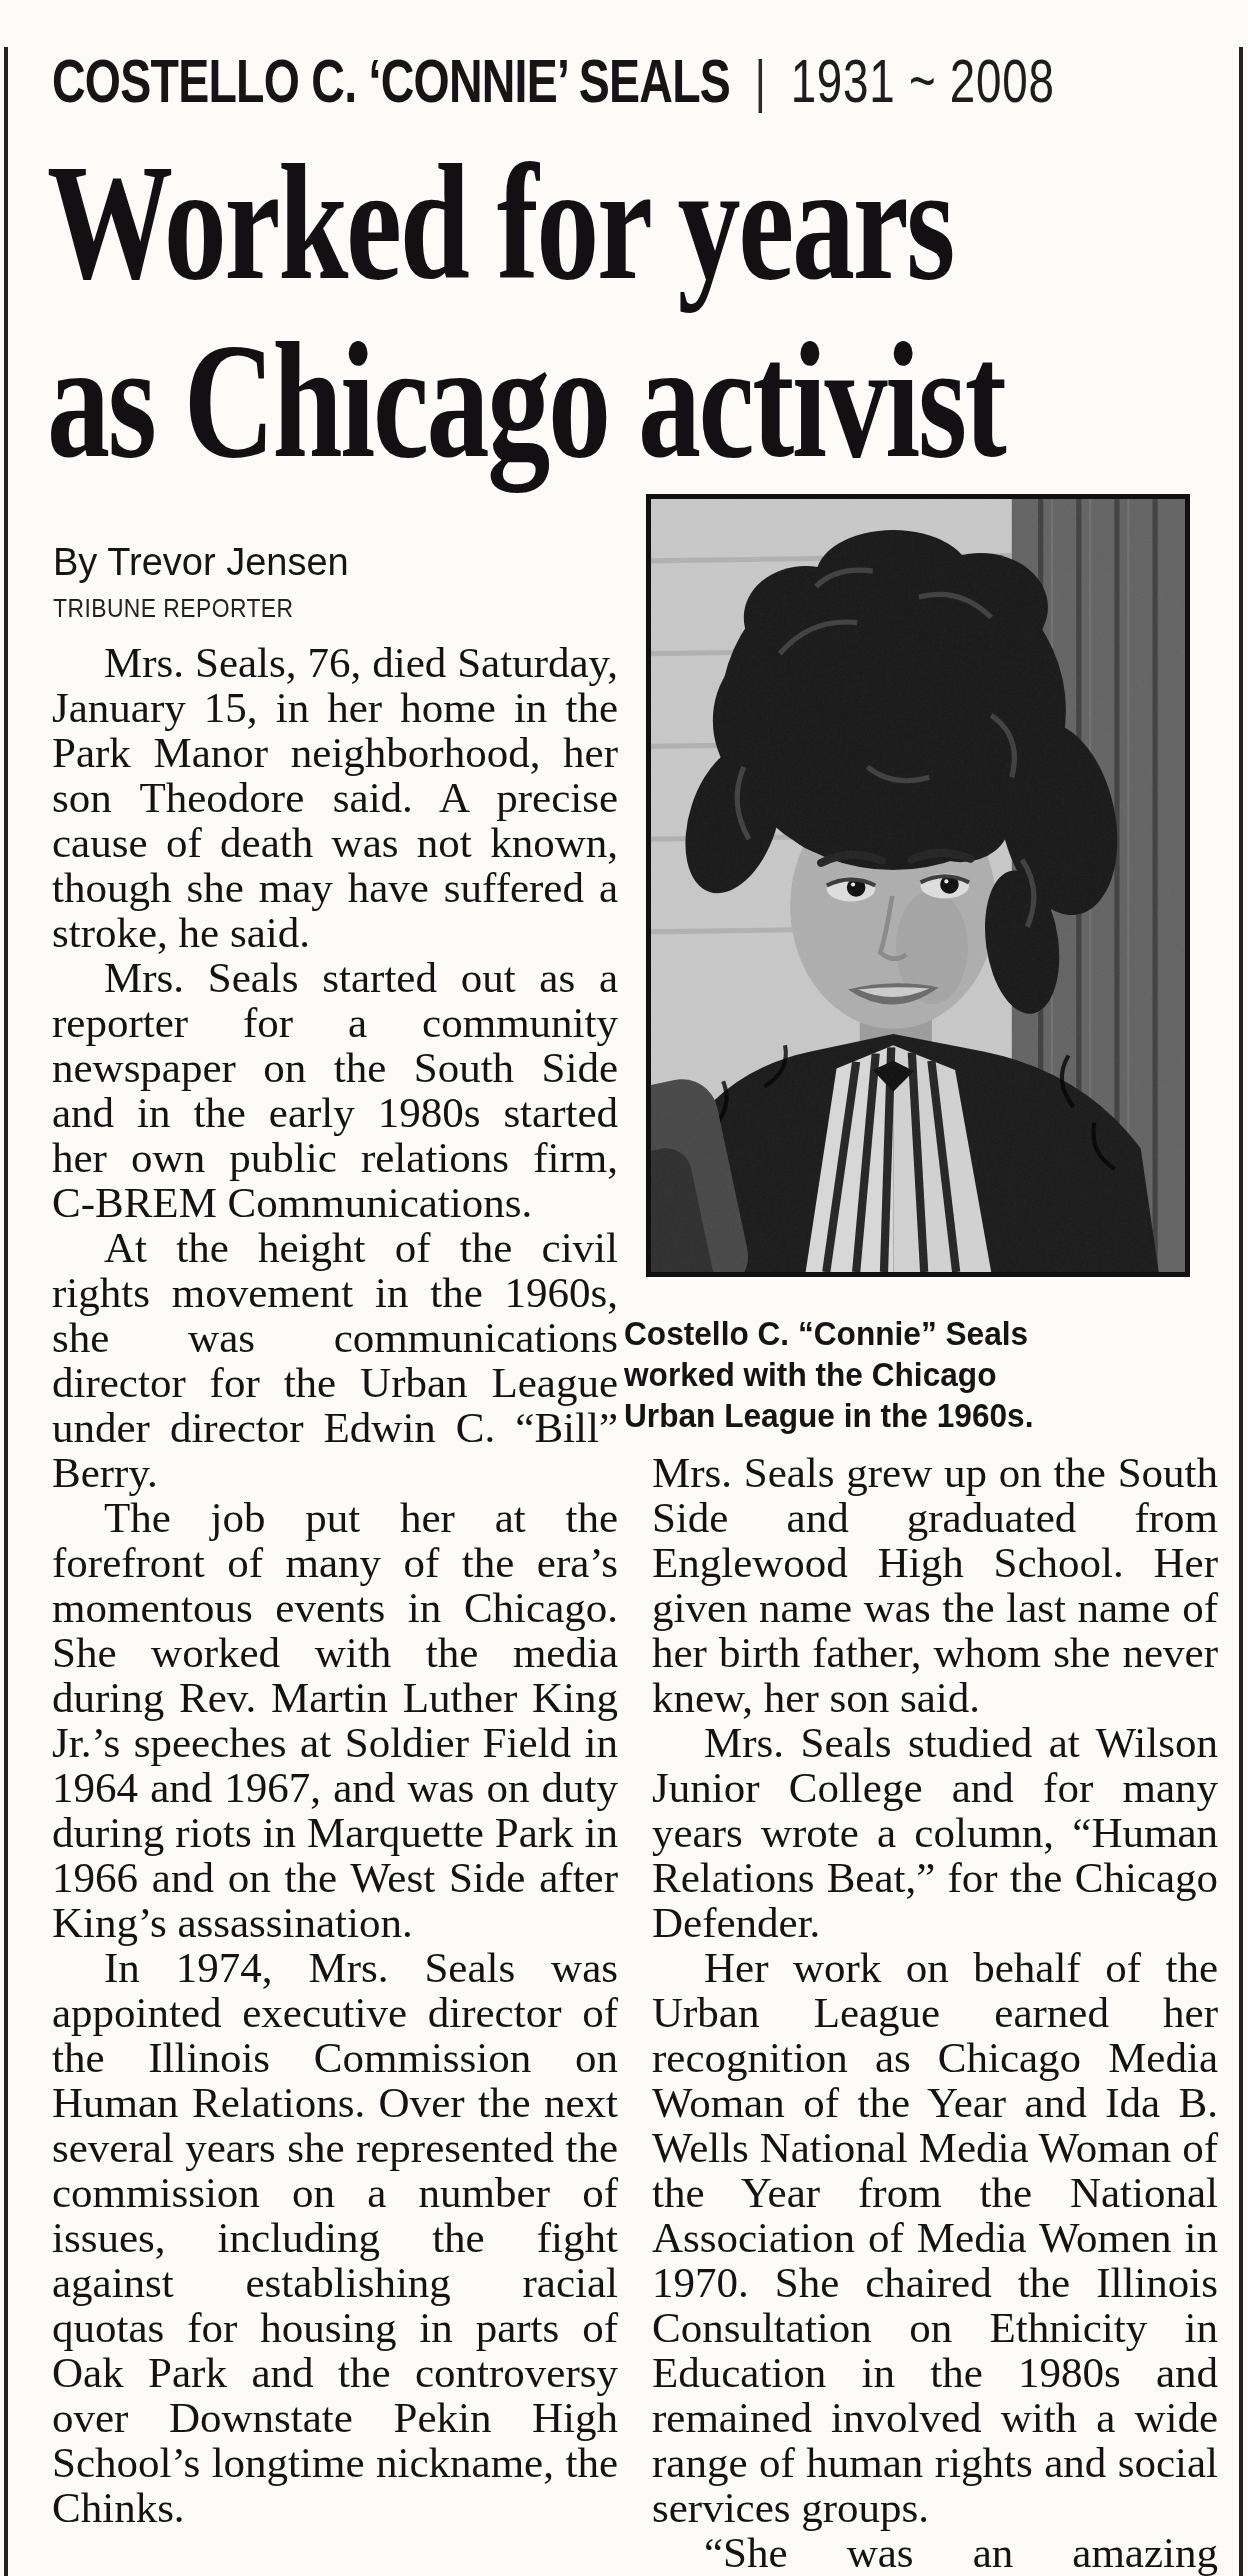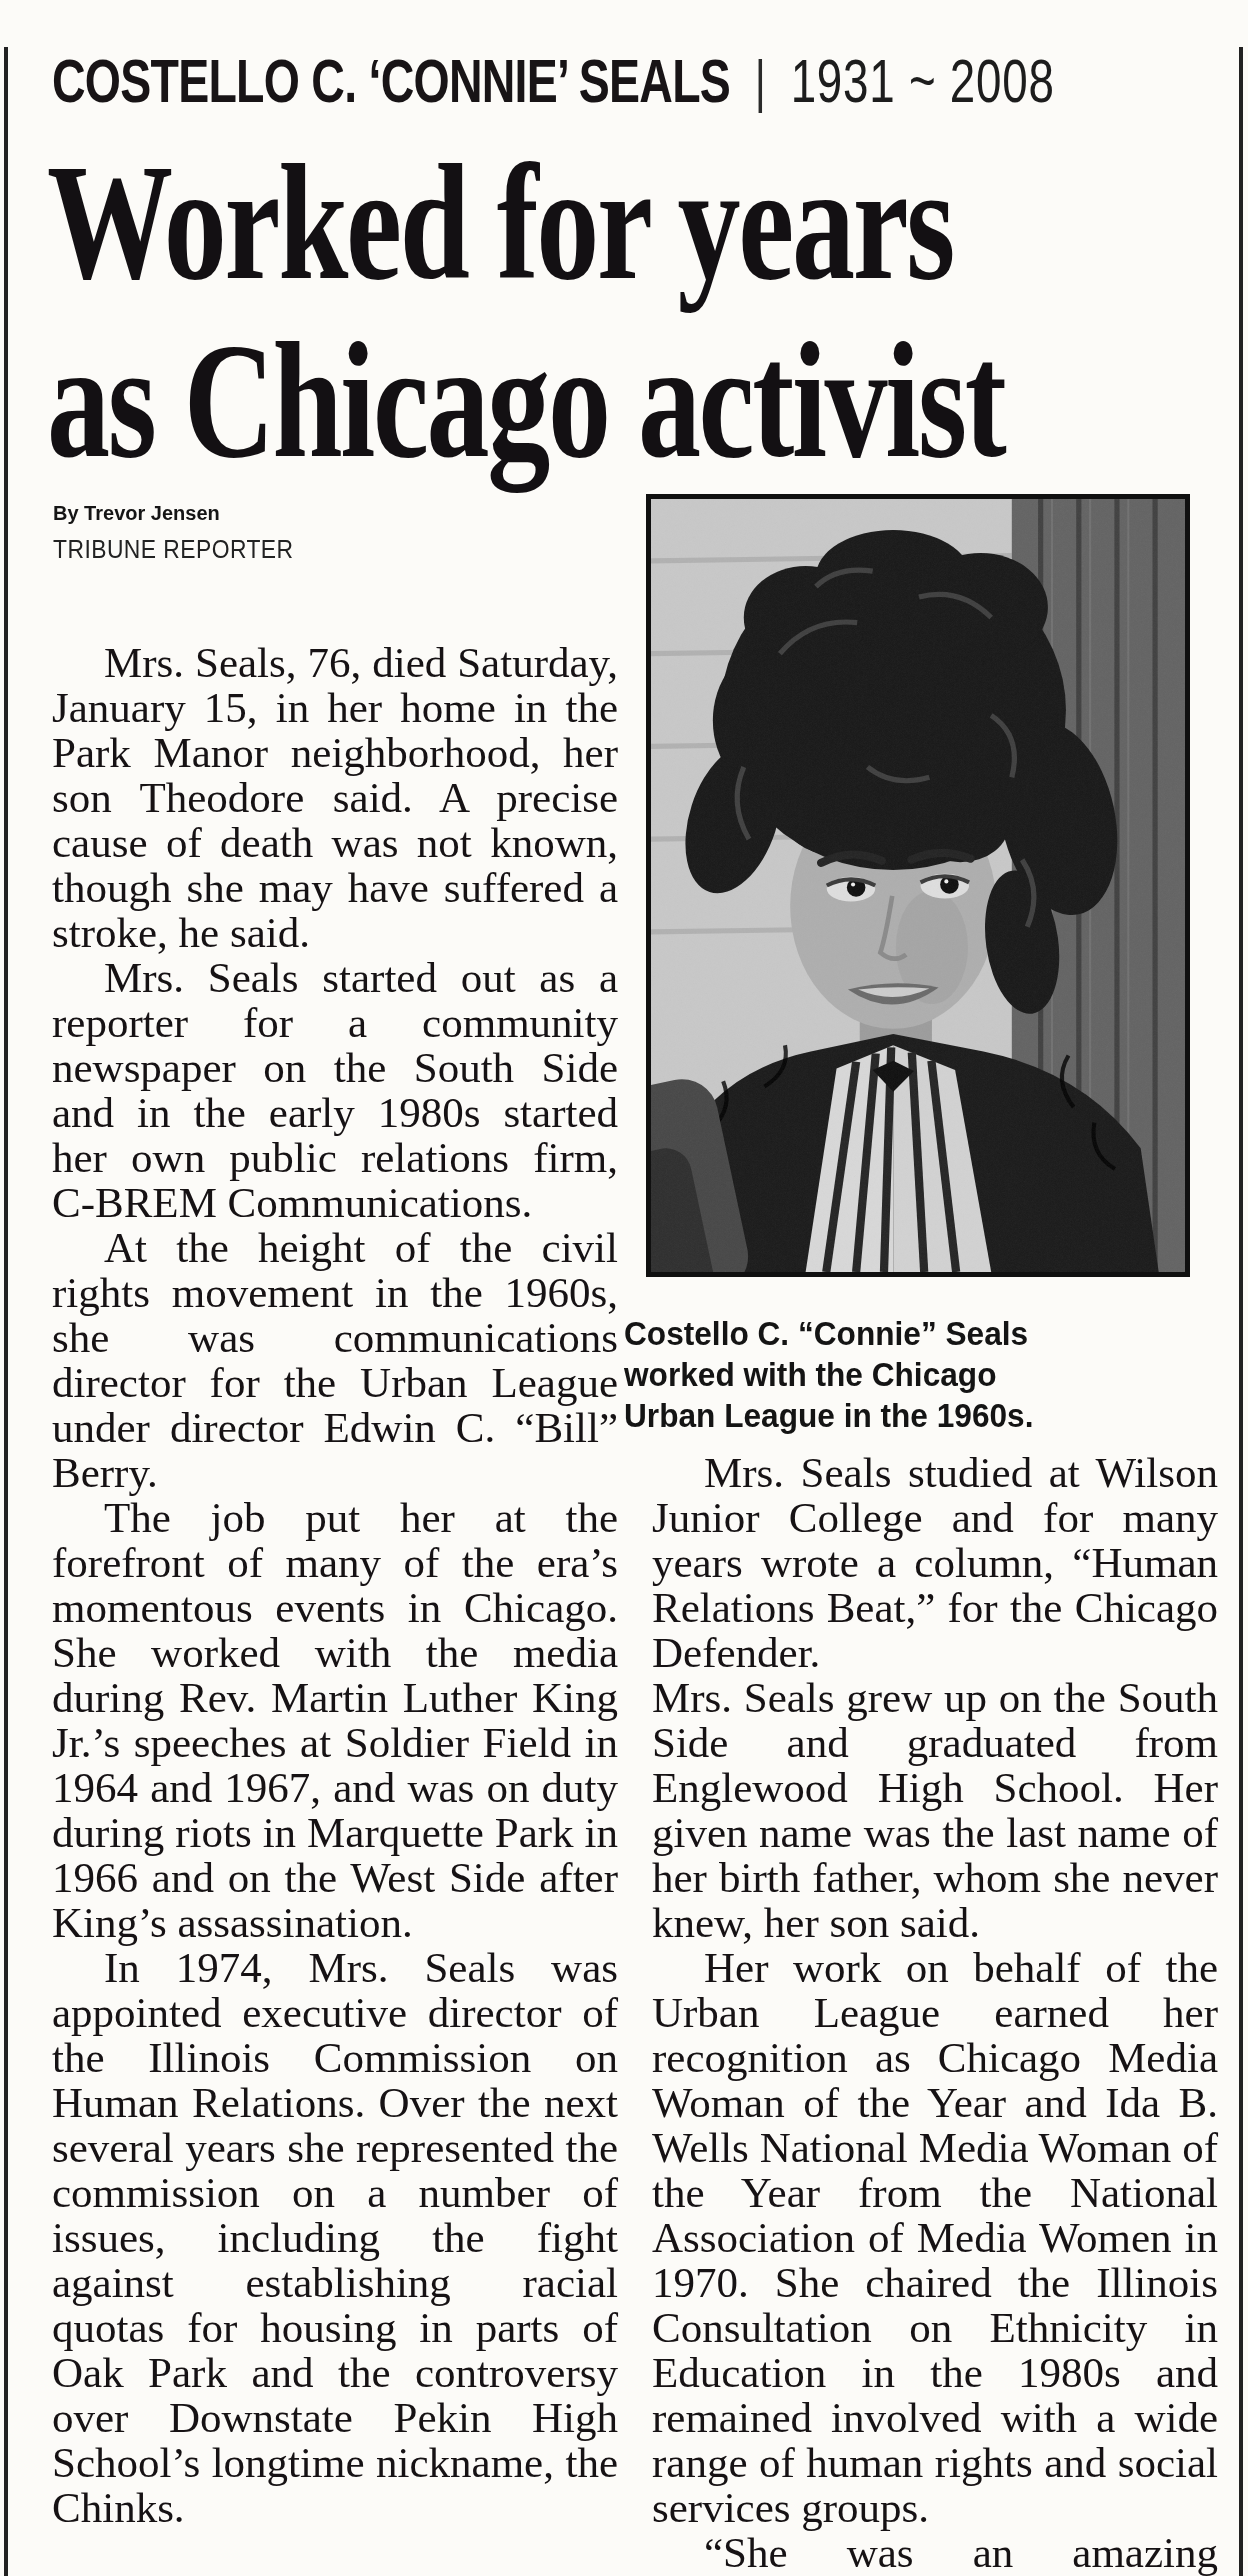--- a/index.html
+++ b/index.html
@@ -15,21 +15,21 @@
   .kicker-name{font-family:"Liberation Sans",sans-serif;font-weight:bold;font-size:62px;letter-spacing:-1px;color:#181416;}
   .kicker-divider{font-family:"Liberation Sans",sans-serif;font-weight:normal;font-size:57px;color:#2a2a2a;}
   .kicker-years{font-family:"Liberation Sans",sans-serif;font-weight:normal;font-size:61px;letter-spacing:1px;color:#1d1d1d;}
 
   
   .headline{position:absolute;left:47px;top:133px;}
   .headline-line{display:block;font-family:"Liberation Serif",serif;font-weight:bold;font-size:166px;line-height:178px;letter-spacing:-3.1px;transform:scaleX(0.76);transform-origin:0 0;white-space:nowrap;color:#131013;}
 
   
   .byline{position:absolute;left:53px;top:502px;}
-  .byline-by{font-family:"Liberation Sans",sans-serif;font-weight:bold;font-size:20px;color:#151515;}
+  .byline-by{font-family:"Liberation Sans",sans-serif;font-weight:normal;font-size:38px;color:#151515;margin-top:39px;}
   .byline-role{margin-top:9.3px;font-family:"Liberation Sans",sans-serif;font-size:26px;letter-spacing:0.5px;transform:scaleX(0.88);transform-origin:0 0;color:#222;}
 
   
   .col{position:absolute;width:566px;font-size:43px;line-height:45px;text-align:justify;color:#161214;}
   .col p{margin:0;text-indent:52px;}
   .col p.cont-prev{text-indent:0;}
   .col-left{left:52px;top:640px;}
   .col-right{left:652px;top:1450px;}
 
   
@@ -177,20 +177,20 @@
 
   <div class="col col-left" lang="en">
       <p class="body-p">Mrs. Seals, 76, died Saturday, January 15, in her home in the Park Manor neighborhood, her son Theodore said. A precise cause of death was not known, though she may have suffered a stroke, he said.</p>
       <p class="body-p">Mrs. Seals started out as a reporter for a community newspaper on the South Side and in the early 1980s started her own public relations firm, C-BREM Communications.</p>
       <p class="body-p">At the height of the civil rights movement in the 1960s, she was communications director for the Urban League under director Edwin C. “Bill” Berry.</p>
       <p class="body-p">The job put her at the forefront of many of the era’s momentous events in Chicago. She worked with the media during Rev. Martin Luther King Jr.’s speeches at Soldier Field in 1964 and 1967, and was on duty during riots in Marquette Park in 1966 and on the West Side after King’s assassination.</p>
       <p class="body-p">In 1974, Mrs. Seals was appointed executive director of the Illinois Commission on Human Relations. Over the next several years she represented the commission on a number of issues, including the fight against establishing racial quotas for housing in parts of Oak Park and the controversy over Downstate Pekin High School’s longtime nickname, the Chinks.</p>
     </div>
 
   <div class="col col-right" lang="en">
-  <p class="body-p">Mrs. Seals studied at Wilson Junior College and for many years wrote a column, “Human Relations Beat,” for the Chicago Defender.</p>
-      <p class="body-p cont-prev">Mrs. Seals grew up on the South Side and graduated from Englewood High School. Her given name was the last name of her birth father, whom she never knew, her son said.</p>
+  <p class="body-p cont-prev">Mrs. Seals grew up on the South Side and graduated from Englewood High School. Her given name was the last name of her birth father, whom she never knew, her son said.</p>
+      <p class="body-p">Mrs. Seals studied at Wilson Junior College and for many years wrote a column, “Human Relations Beat,” for the Chicago Defender.</p>
       <p class="body-p">Her work on behalf of the Urban League earned her recognition as Chicago Media Woman of the Year and Ida B. Wells National Media Woman of the Year from the National Association of Media Women in 1970. She chaired the Illinois Consultation on Ethnicity in Education in the 1980s and remained involved with a wide range of human rights and social services groups.</p>
       <p class="body-p">“She was an amazing woman. I never saw her lose her cool,” said Howard Mirsky, director of the Citizens Alliance for Venereal Disease Awareness, on whose board Mrs. Seals served.</p>
     </div>
 
 </div>
 
 
 </body></html>

